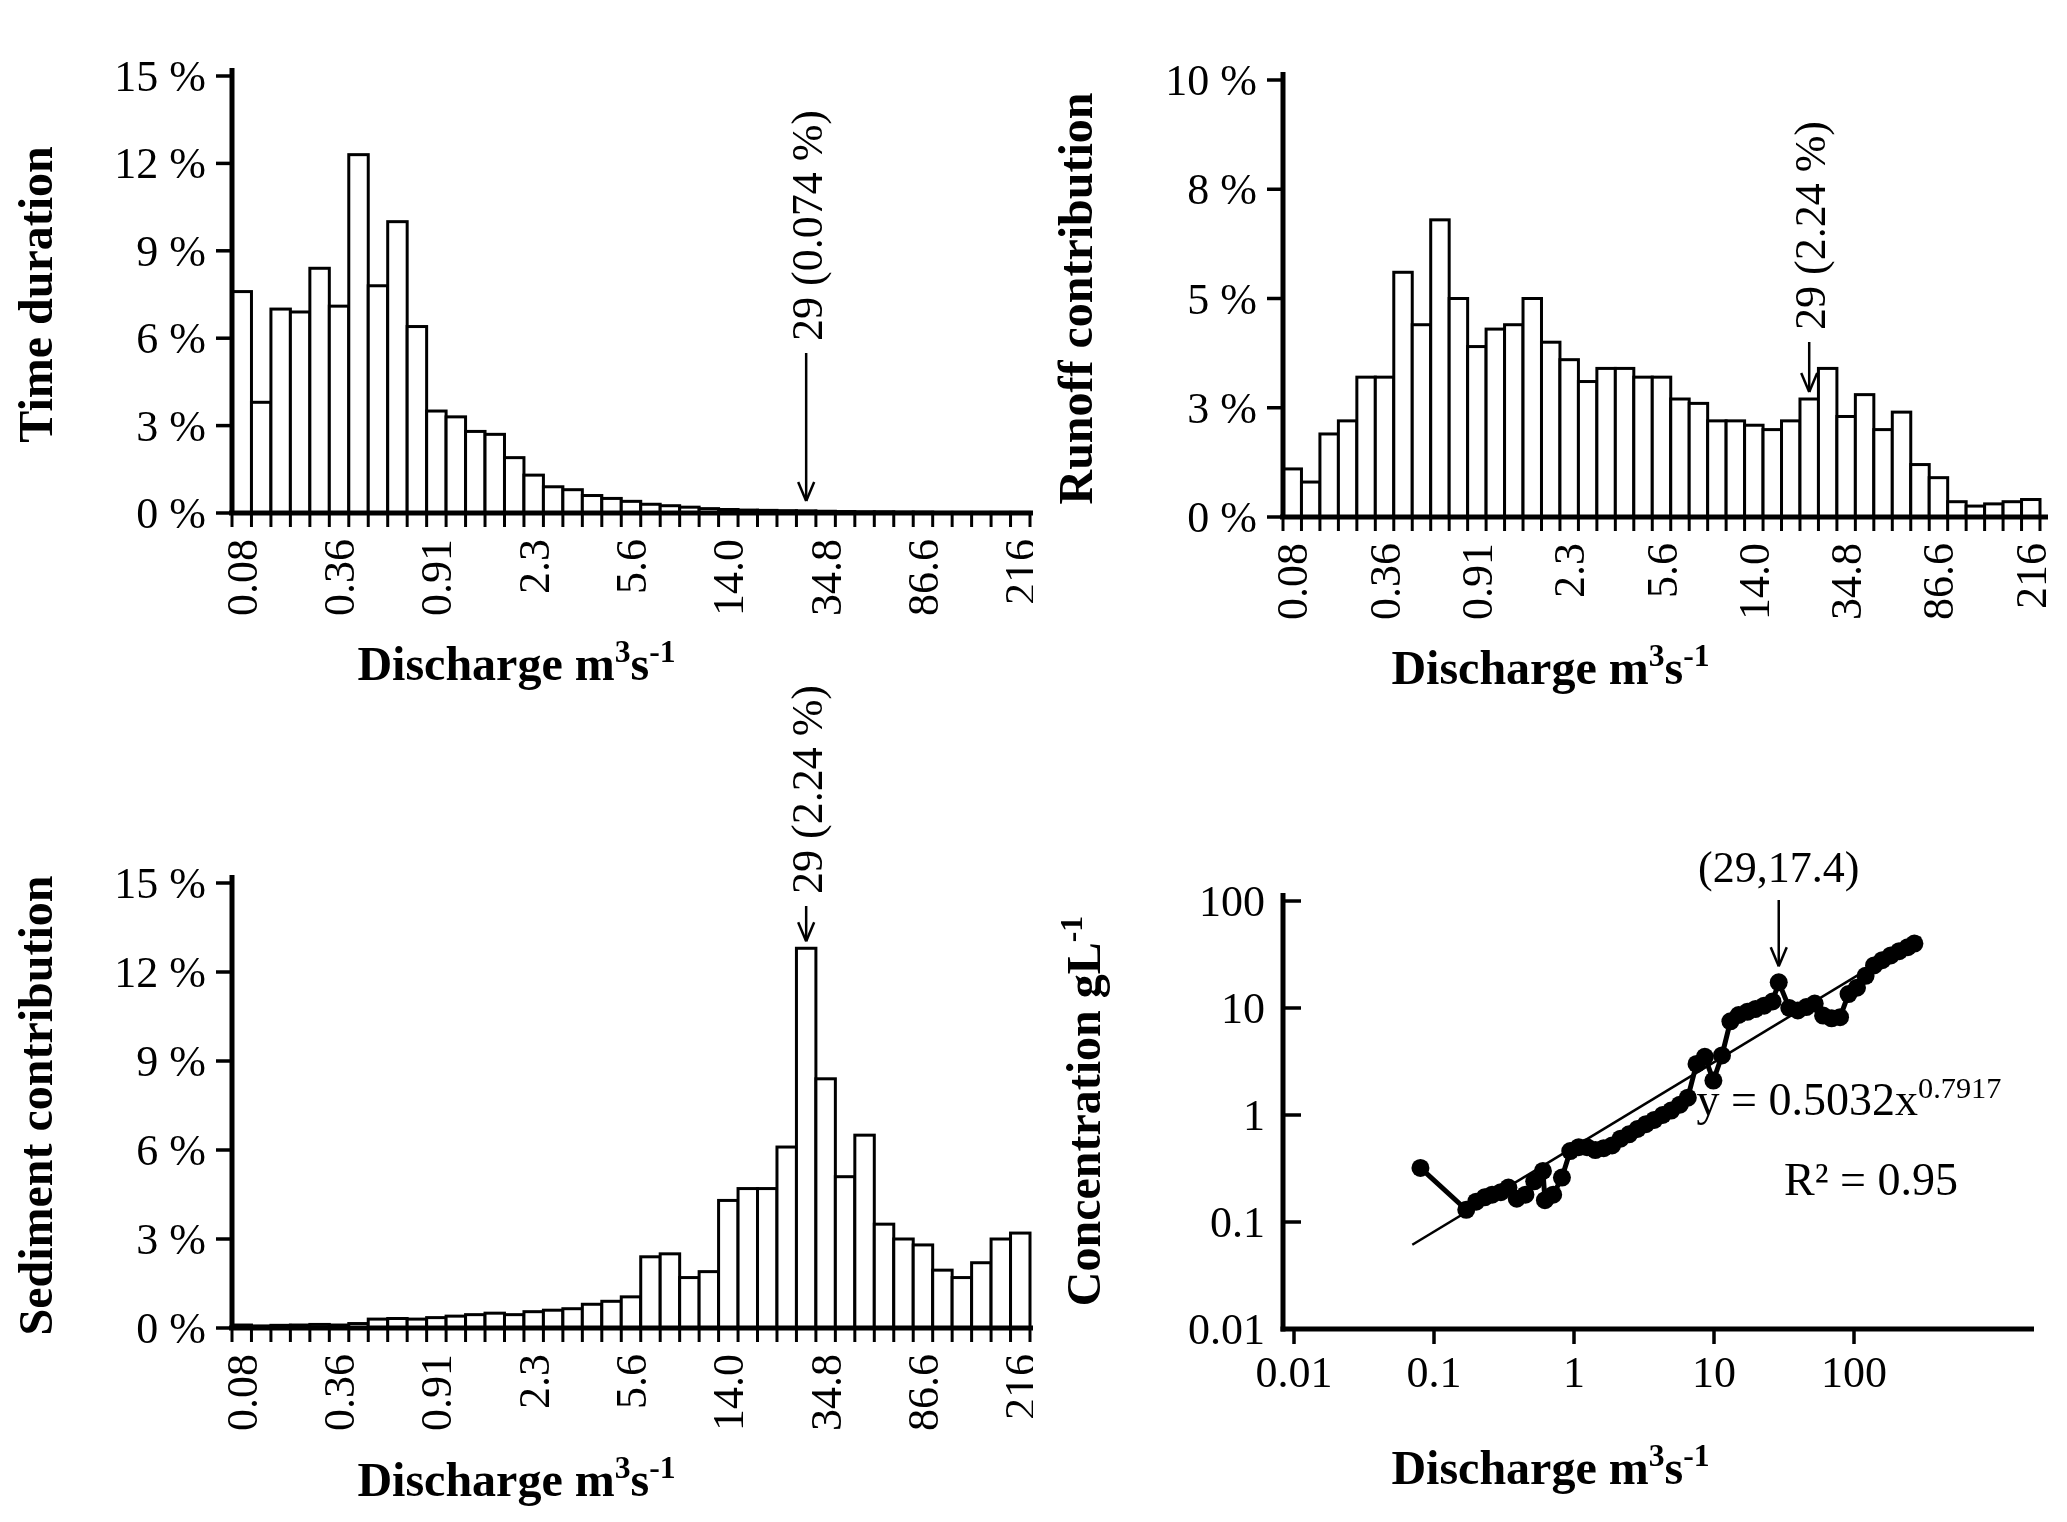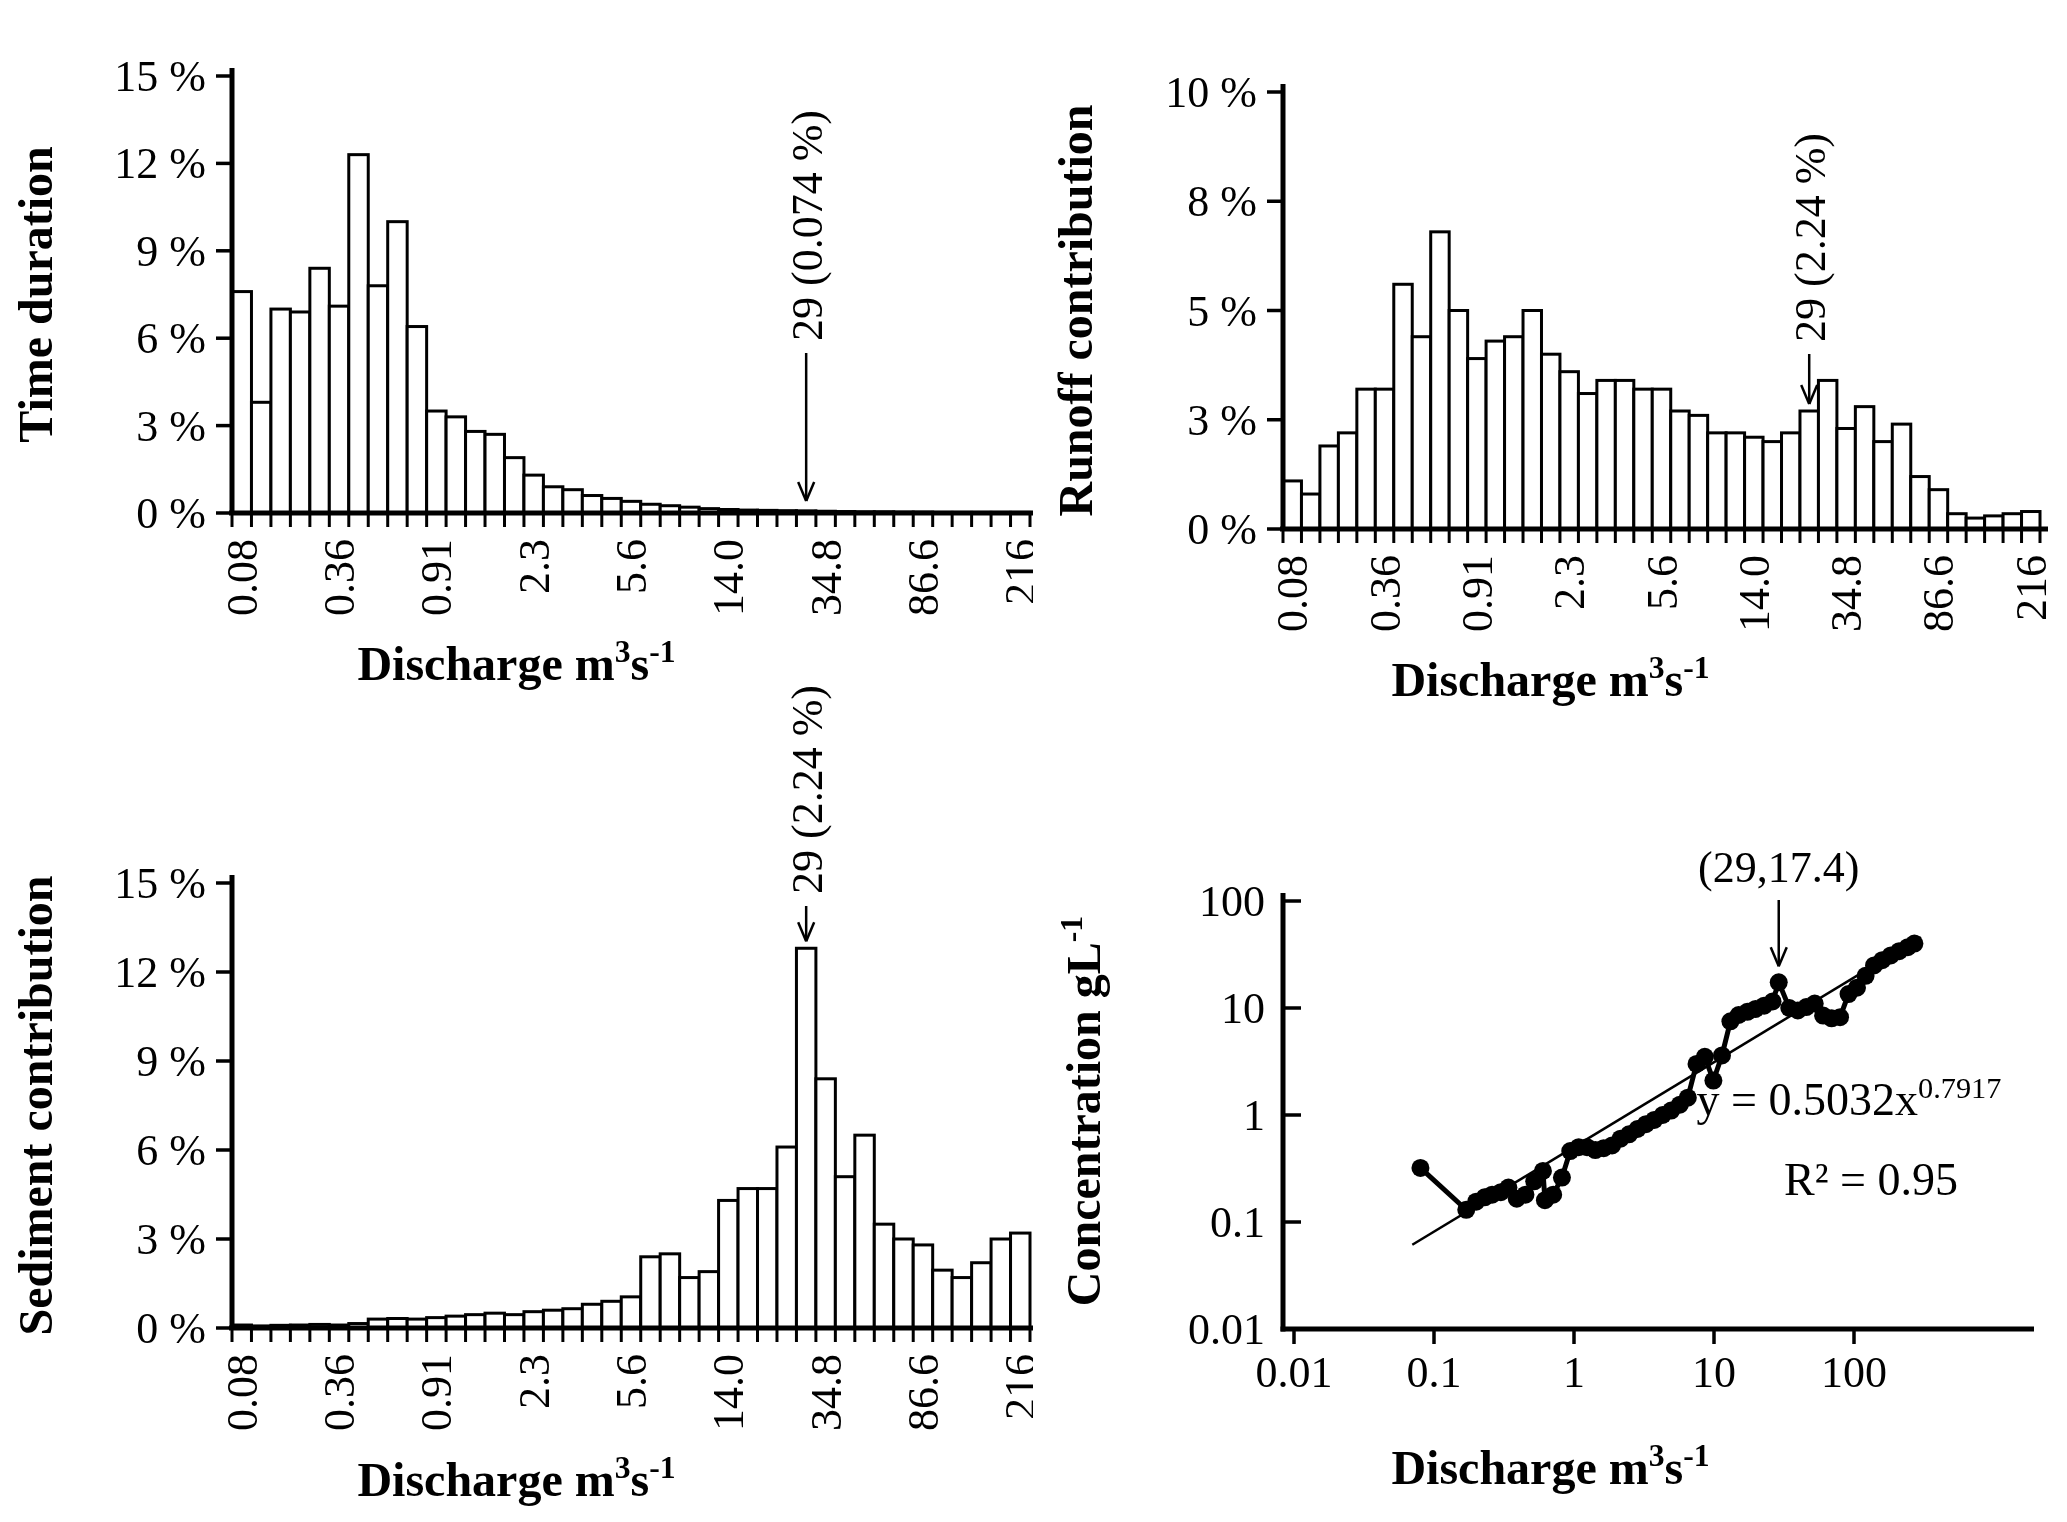--- a/index.html
+++ b/index.html
@@ -1,20 +1,20 @@
 <!DOCTYPE html>
 <html><head>
 <meta charset="utf-8">
 <style>
   html,body{margin:0;padding:0;background:#ffffff;}
   .page{position:relative;width:2067px;height:1522px;background:#ffffff;overflow:hidden;margin-top:8px;}
   .panel{position:absolute;margin:0;padding:0;}
   .panel svg{display:block;width:100%;height:100%;}
   .panel-tl{left:0;top:0;width:1033px;height:762px;}
-  .panel-tr{left:1034px;top:16px;width:1033px;height:762px;}
+  .panel-tr{left:1034px;top:4px;width:1033px;height:762px;}
   .panel-bl{left:0;top:500px;width:1033px;height:1022px;}
   .panel-br{left:1034px;top:762px;width:1033px;height:760px;}
   text{font-family:"Liberation Serif","DejaVu Serif",serif;fill:#000;}
   .tick{font-size:44px;}
   .title{font-size:48px;font-weight:700;}
   .annot{font-size:44px;}
   .eq{font-size:46px;}
 </style>
 </head>
 <body>

